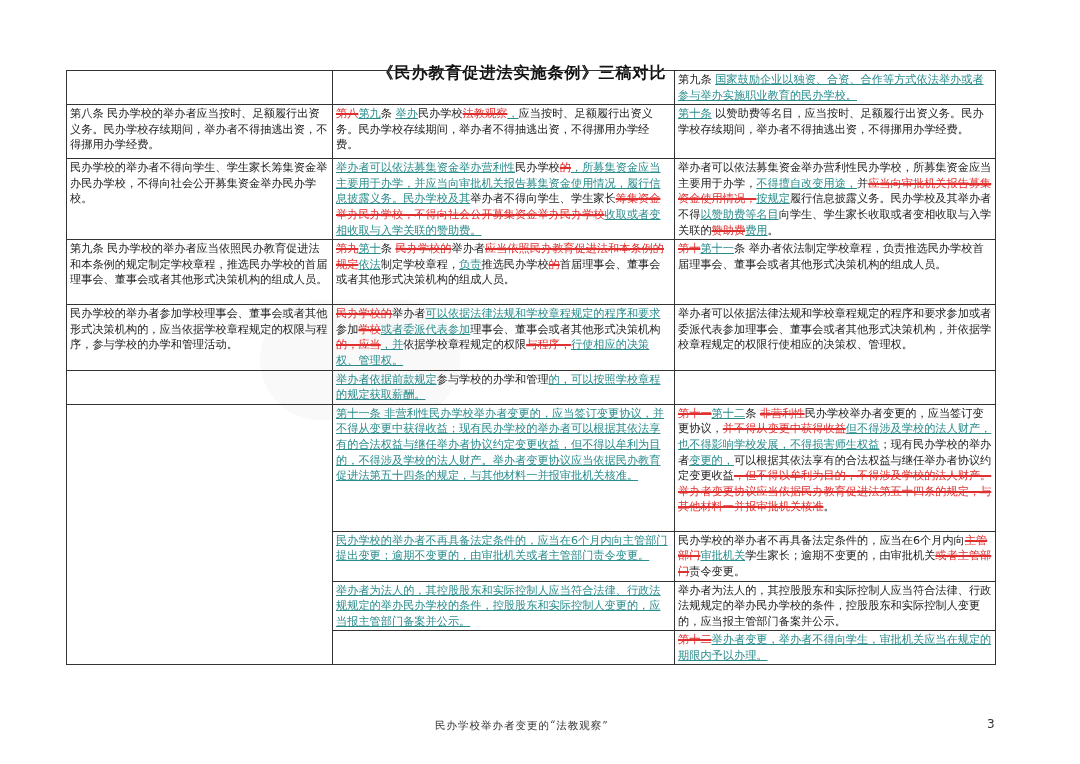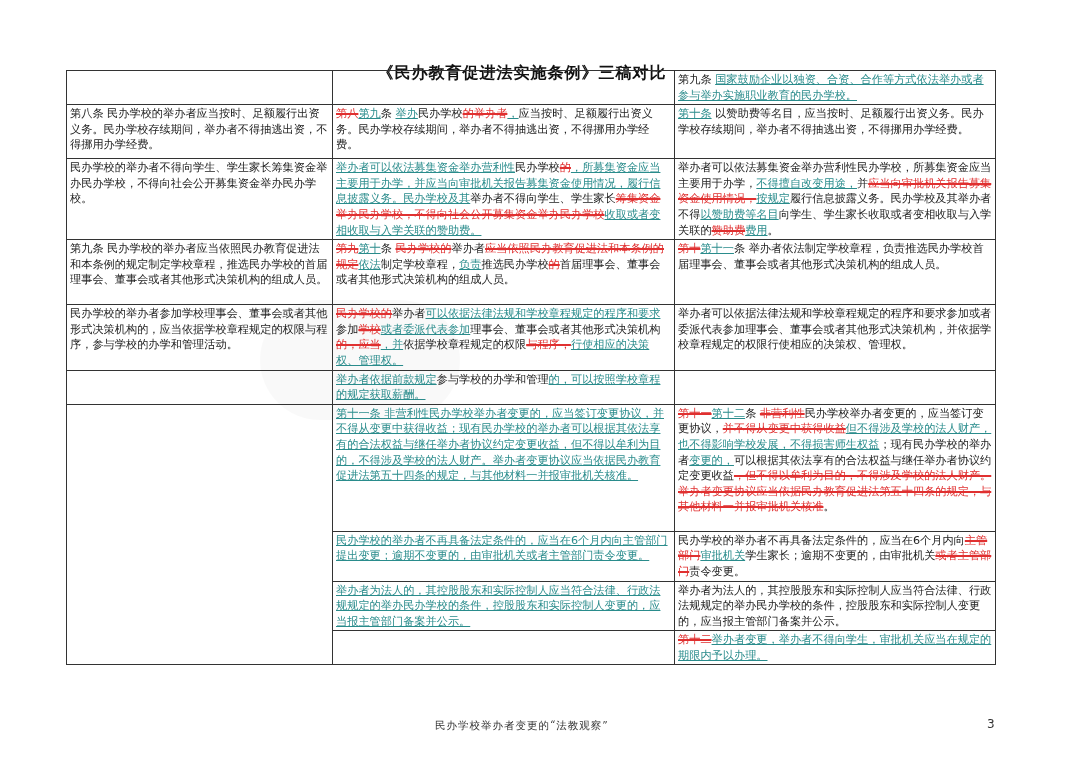--- a/index.html
+++ b/index.html
@@ -35,21 +35,21 @@
       <col class="c3">
     </colgroup>
   <tbody>
     <tr style="height:27px">
       <td></td>
       <td></td>
       <td><span class="plain">第九条 </span><span class="ins">国家鼓励企业以独资、合资、合作等方式依法举办或者参与举办实施职业教育的民办学校。</span></td>
     </tr>
     <tr style="height:54px">
       <td><span class="plain">第八条 民办学校的举办者应当按时、足额履行出资义务。民办学校存续期间，举办者不得抽逃出资，不得挪用办学经费。</span></td>
-      <td><span class="del">第八</span><span class="ins">第九</span><span class="plain">条 </span><span class="ins">举办</span><span class="plain">民办学校</span><span class="del">的举办者</span><span class="ins">，</span><span class="plain">应当按时、足额履行出资义务。民办学校存续期间，举办者不得抽逃出资，不得挪用办学经费。</span></td>
+      <td><span class="del">第八</span><span class="ins">第九</span><span class="plain">条 </span><span class="ins">举办</span><span class="plain">民办学校</span><span class="del">法教观察</span><span class="ins">，</span><span class="plain">应当按时、足额履行出资义务。民办学校存续期间，举办者不得抽逃出资，不得挪用办学经费。</span></td>
       <td><span class="ins">第十条</span><span class="plain"> 以赞助费等名目，应当按时、足额履行出资义务。民办学校存续期间，举办者不得抽逃出资，不得挪用办学经费。</span></td>
     </tr>
     <tr style="height:77px">
       <td><span class="plain">民办学校的举办者不得向学生、学生家长筹集资金举办民办学校，不得向社会公开募集资金举办民办学校。</span></td>
       <td><span class="ins">举办者可以依法募集资金举办营利性</span><span class="plain">民办学校</span><span class="del">的</span><span class="ins">，所募集资金应当主要用于办学，并应当向审批机关报告募集资金使用情况，履行信息披露义务。民办学校及其</span><span class="plain">举办者不得向学生、学生家长</span><span class="del">筹集资金举办民办学校，不得向社会公开募集资金举办民办学校</span><span class="ins">收取或者变相收取与入学关联的赞助费。</span></td>
       <td><span class="plain">举办者可以依法募集资金举办营利性民办学校，所募集资金应当主要用于办学，</span><span class="ins">不得擅自改变用途，</span><span class="plain">并</span><span class="del">应当向审批机关报告募集资金使用情况，</span><span class="ins">按规定</span><span class="plain">履行信息披露义务。民办学校及其举办者不得</span><span class="ins">以赞助费等名目</span><span class="plain">向学生、学生家长收取或者变相收取与入学关联的</span><span class="del">赞助费</span><span class="ins">费用</span><span class="plain">。</span></td>
     </tr>
     <tr style="height:65px">
       <td><span class="plain">第九条 民办学校的举办者应当依照民办教育促进法和本条例的规定制定学校章程，推选民办学校的首届理事会、董事会或者其他形式决策机构的组成人员。</span></td>
       <td><span class="del">第九</span><span class="ins">第十</span><span class="plain">条 </span><span class="del">民办学校的</span><span class="plain">举办者</span><span class="del">应当依照民办教育促进法和本条例的规定</span><span class="ins">依法</span><span class="plain">制定学校章程，</span><span class="ins">负责</span><span class="plain">推选民办学校</span><span class="del">的</span><span class="plain">首届理事会、董事会或者其他形式决策机构的组成人员。</span></td>

